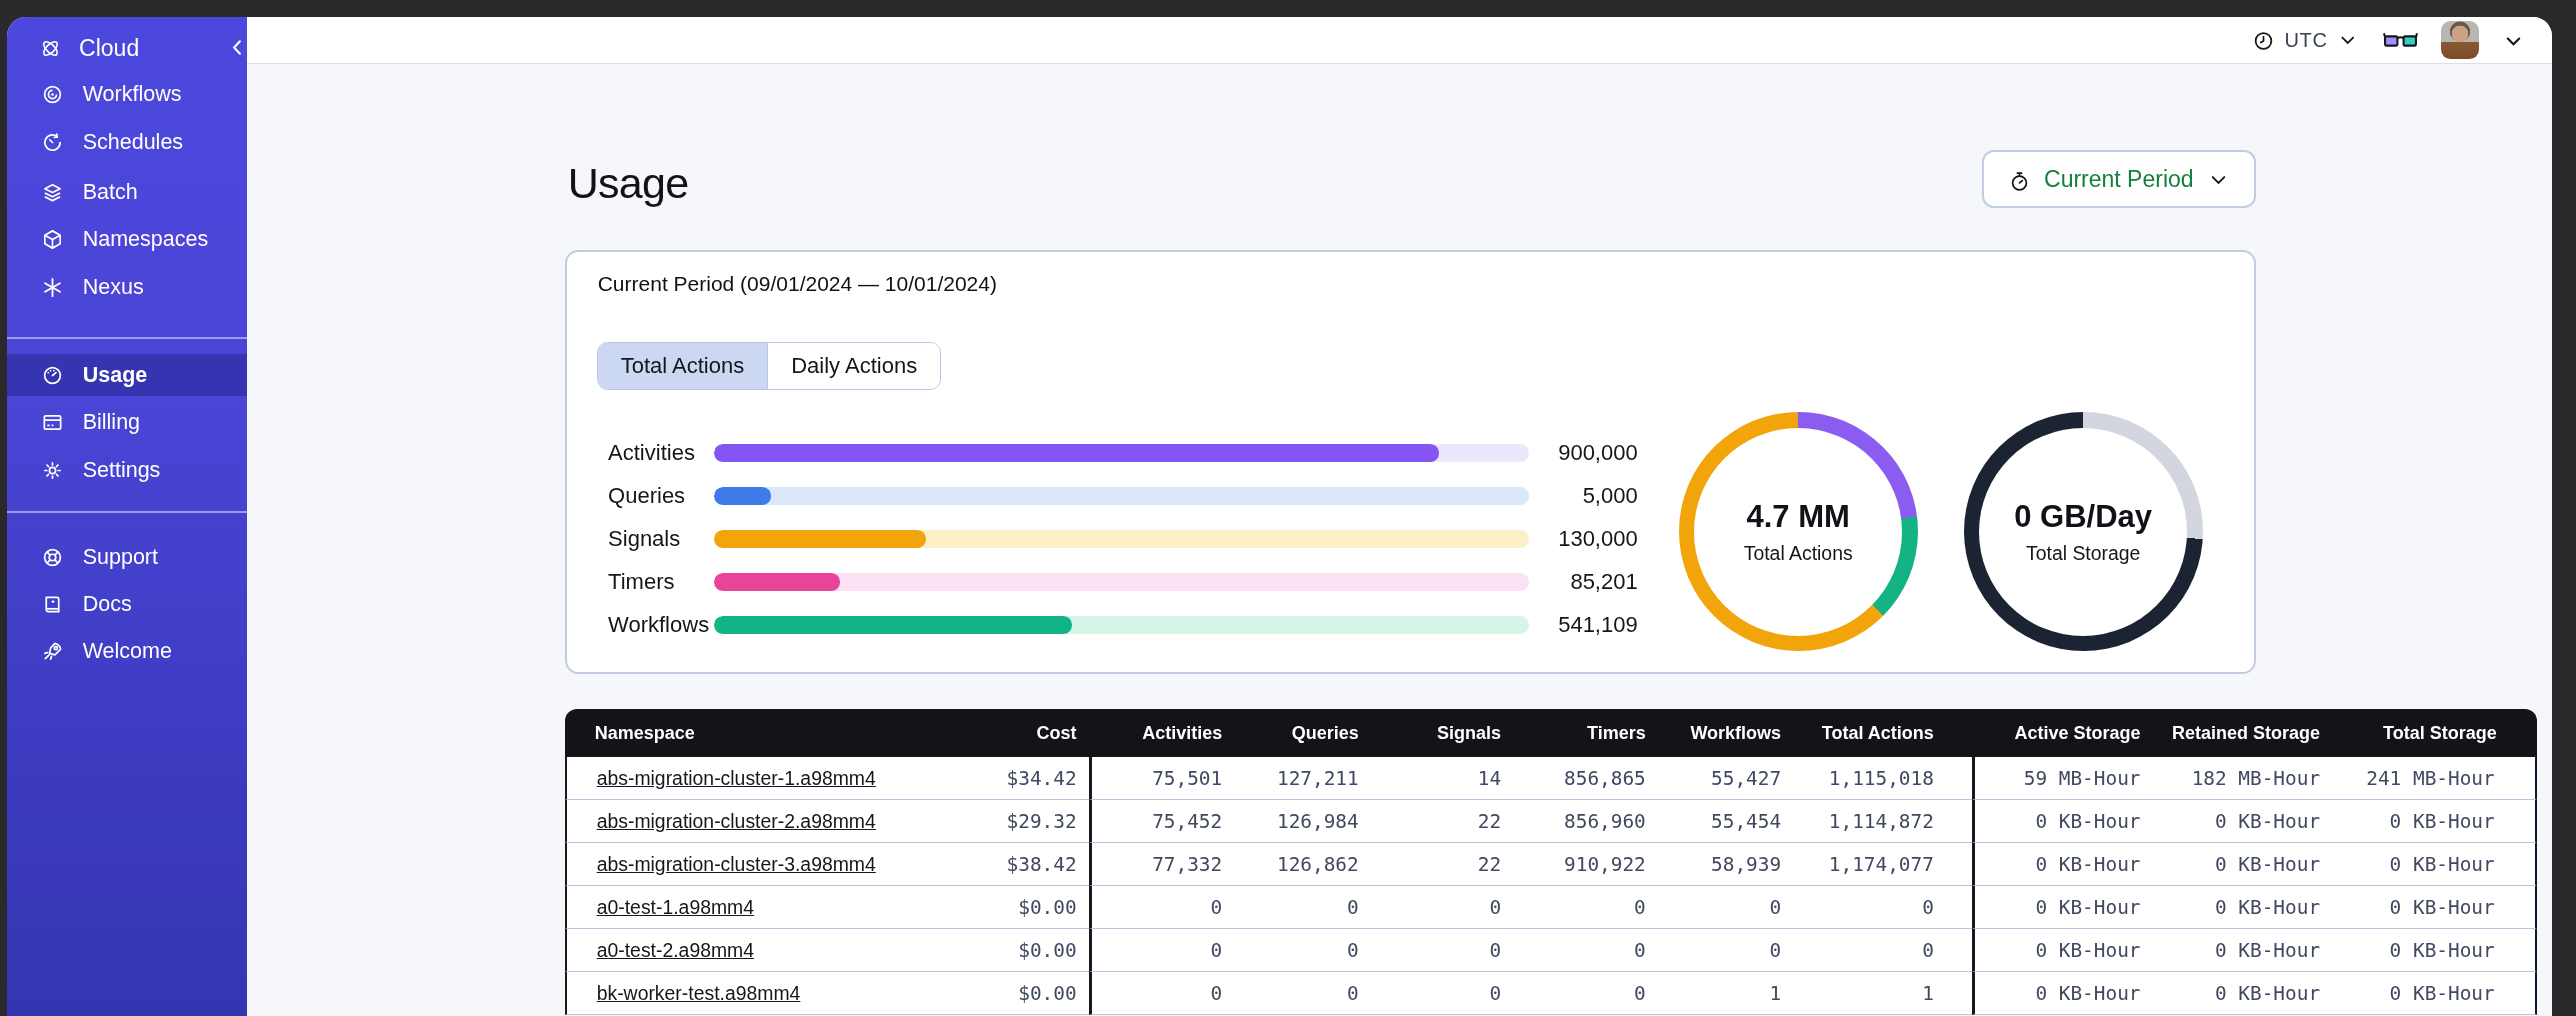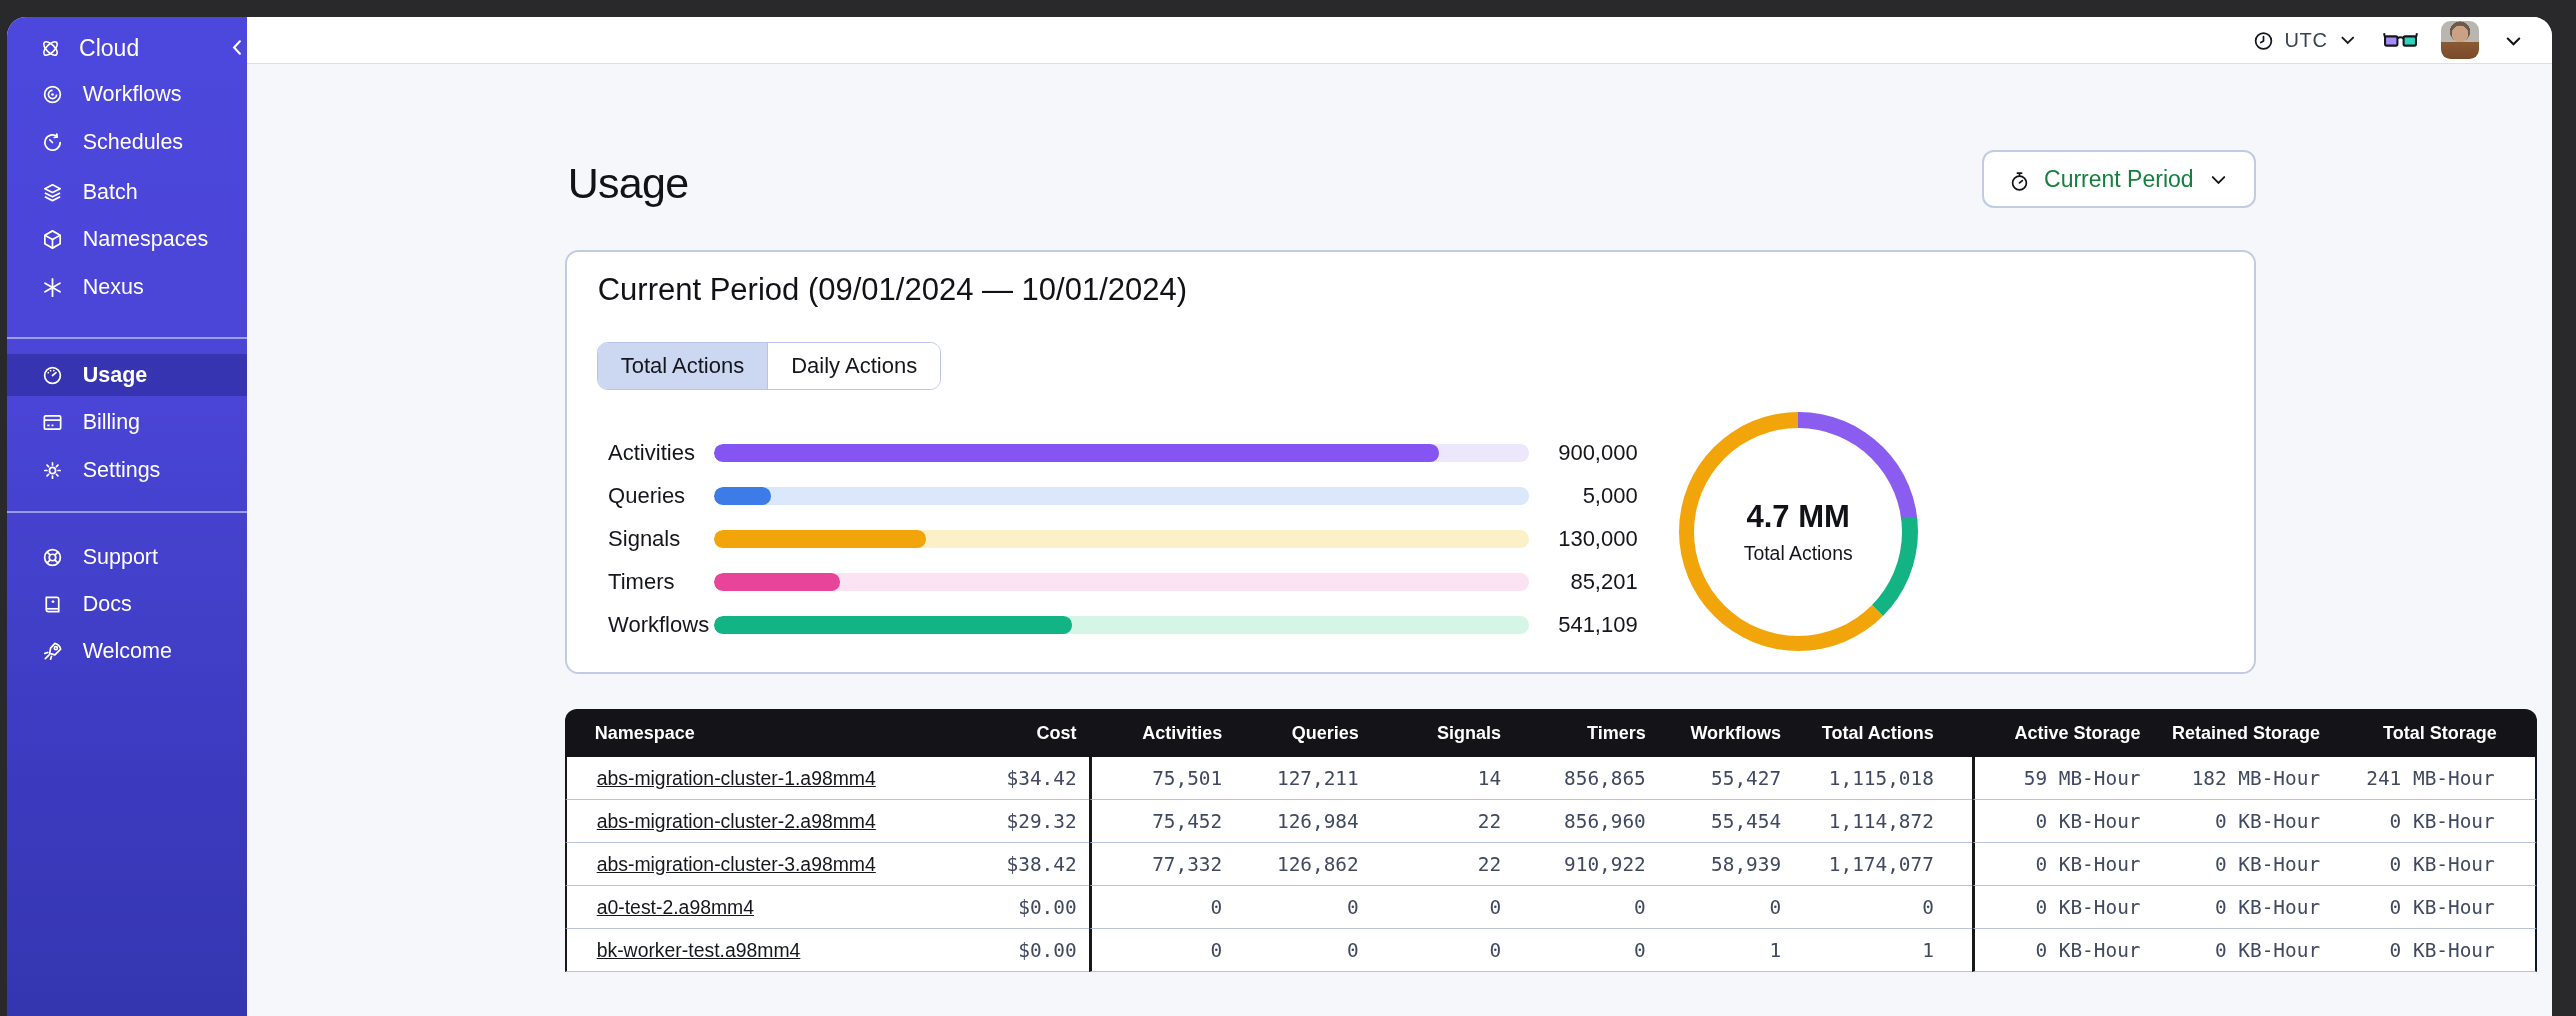--- a/index.html
+++ b/index.html
@@ -43,21 +43,21 @@
   .page-title { position:absolute; left:321px; top:95px; font-size:43px; font-weight:500;
                 color:#111318; letter-spacing:-0.7px; }
   .period-btn { position:absolute; top:86px; right:296px; height:58px; padding:0 24px;
                 display:flex; align-items:center; gap:13.4px; background:#fff;
                 border:2px solid #c2cbe4; border-radius:12px; cursor:pointer; }
   .period-btn .pb-label { font-size:23px; color:#15803d; font-weight:500; }
 
   
   .card { position:absolute; left:318px; top:186px; width:1691px; height:424px;
           background:#fff; border:2px solid #c2cbe4; border-radius:13.4px; }
-  .card-title { position:absolute; left:31px; top:20px; font-size:31px; font-weight:500; color:#101218; }
+  .card-title { position:absolute; left:31px; top:20px; font-size:21px; font-weight:500; color:#101218; }
   .tabs { position:absolute; left:30px; top:90px; height:48px; display:flex;
           border:1.3px solid #b9c4e4; border-radius:10.7px; overflow:hidden; background:#fff; }
   .tab { display:flex; align-items:center; padding:0 23px; font-size:22px; color:#14161c;
          cursor:pointer; background:#fff; }
   .tab.active { background:#ccd7f2; border-right:1.3px solid #b9c4e4; font-weight:500; }
 
   .chart-rows { position:absolute; left:32px; top:179px; width:1042px; }
   .crow { height:43px; display:flex; align-items:center; }
   .crow .clabel { width:115px; font-size:22px; color:#14161c; padding-left:9.4px; }
   .ctrack { width:815px; height:17.4px; border-radius:8.7px; position:relative; overflow:hidden; }
@@ -332,20 +332,26 @@
           <span class="cvalue">541,109</span>
         </div>
       </div>
 
       <div class="donut donut1" style="background: conic-gradient(rgb(139, 92, 240) 0%, rgb(139, 92, 240) 23%, rgb(20, 179, 132) 23%, rgb(20, 179, 132) 37.5%, rgb(242, 165, 10) 37.5%, rgb(242, 165, 10) 100%);">
         <div class="hole">
           <span class="d-main">4.7 MM</span>
           <span class="d-sub">Total Actions</span>
         </div>
       </div>
+      <div class="donut donut2" style="background: conic-gradient(rgb(211, 214, 222) 0%, rgb(211, 214, 222) 26%, rgb(28, 36, 51) 26%, rgb(28, 36, 51) 100%);">
+        <div class="hole">
+          <span class="d-main">0 GB/Day</span>
+          <span class="d-sub">Total Storage</span>
+        </div>
+      </div>
     </section>
 
     <table class="usage-table">
       <colgroup>
         <col style="width:322px">
             <col style="width:127px">
             <col style="width:126px">
             <col style="width:117px">
         <col style="width:122px">
             <col style="width:124px">
@@ -404,20 +410,33 @@
           <td class="col-pad20">126,862</td>
           <td class="col-pad20">22</td>
           <td class="col-pad20">910,922</td>
           <td class="col-pad20">58,939</td>
           <td class="col-pad57">1,174,077</td>
           <td class="div-left col-pad20">0 KB-Hour</td>
           <td class="col-pad15">0 KB-Hour</td>
           <td class="col-pad59">0 KB-Hour</td>
         </tr>
         <tr>
+          <td><a class="ns-link">a0-test-1.a98mm4</a></td>
+          <td class="col-pad18">$0.00</td>
+          <td class="div-left col-pad20">0</td>
+          <td class="col-pad20">0</td>
+          <td class="col-pad20">0</td>
+          <td class="col-pad20">0</td>
+          <td class="col-pad20">0</td>
+          <td class="col-pad57">0</td>
+          <td class="div-left col-pad20">0 KB-Hour</td>
+          <td class="col-pad15">0 KB-Hour</td>
+          <td class="col-pad59">0 KB-Hour</td>
+        </tr>
+        <tr>
           <td><a class="ns-link">a0-test-2.a98mm4</a></td>
           <td class="col-pad18">$0.00</td>
           <td class="div-left col-pad20">0</td>
           <td class="col-pad20">0</td>
           <td class="col-pad20">0</td>
           <td class="col-pad20">0</td>
           <td class="col-pad20">0</td>
           <td class="col-pad57">0</td>
           <td class="div-left col-pad20">0 KB-Hour</td>
           <td class="col-pad15">0 KB-Hour</td>

